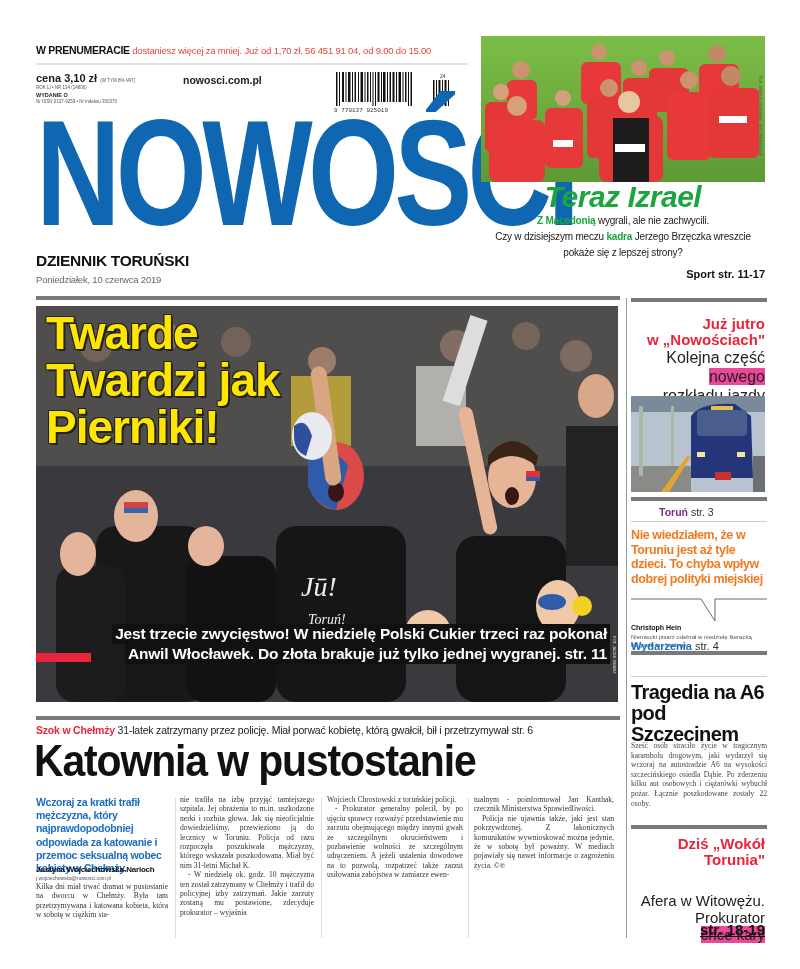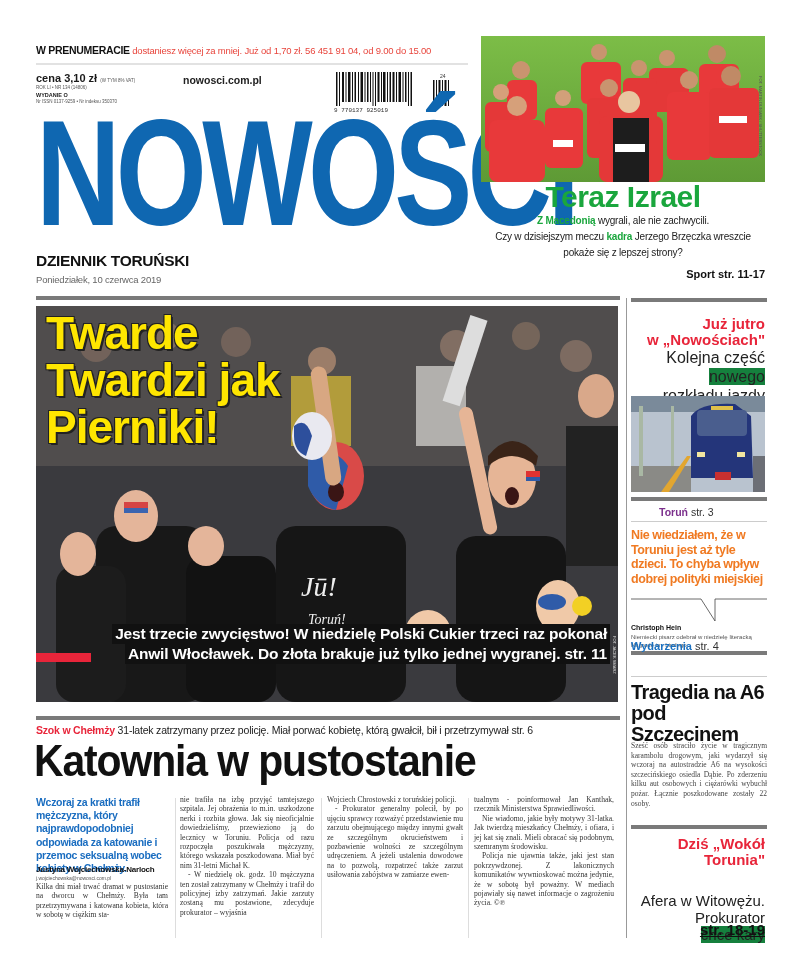--- a/index.html
+++ b/index.html
@@ -34,21 +34,21 @@
     font-size: 150px; color: #0f67b1; letter-spacing: -6px;
     transform: scaleX(0.78); transform-origin: left top; line-height: 1; white-space: nowrap;
   }
   .subtitle { left: 36px; top: 252px; font-size: 15.5px; font-weight: bold; color: #111; letter-spacing: -0.3px; }
   .dateline { left: 36px; top: 274px; font-size: 9.5px; color: #666; letter-spacing: -0.2px; }
   .main-rule-top { left: 36px; top: 296px; width: 584px; height: 4px; background: #7a7a7a; }
 
   
   .sport-photo { left: 481px; top: 36px; width: 284px; height: 146px; overflow: hidden; background: #6fae3b; }
   .sport-photo .credit { position: absolute; right: 2px; top: 40px; writing-mode: vertical-rl; font-size: 4px; color: #555; }
-  .sport-title { left: 481px; top: 180px; width: 284px; text-align: center; font-size: 30px; font-weight: bold; color: #1aa63d; letter-spacing: -0.5px; }
+  .sport-title { left: 481px; top: 180px; width: 284px; text-align: center; font-size: 30px; font-weight: bold; color: #1aa63d; letter-spacing: -0.5px; font-style: italic; }
   .sport-body { left: 481px; top: 213px; width: 284px; text-align: center; font-size: 10px; line-height: 16px; color: #222; letter-spacing: -0.2px; }
   .sport-body .g { color: #1aa63d; font-weight: bold; }
   .sport-ref { left: 481px; top: 268px; width: 284px; text-align: right; font-size: 11px; font-weight: bold; color: #111; }
 
   
   .hero { left: 36px; top: 306px; width: 582px; height: 396px; overflow: hidden; background: #2a2a2e; }
   .hero-headline { position: absolute; left: 10px; top: 4px; font-size: 46px; line-height: 47px; font-weight: bold; color: #ffe600; letter-spacing: -1px;
     text-shadow: 2px 2px 0 #222, -1px -1px 0 #222, 1px -1px 0 #222, -1px 1px 0 #222; }
   .hero-caption { position: absolute; left: 40px; top: 318px; text-align: right; width: 534px; }
   .hero-caption span { display: inline-block; background: #111; color: #fff; font-weight: bold; font-size: 15.5px; line-height: 20px; padding: 0 3px; letter-spacing: -0.2px; }
@@ -56,21 +56,21 @@
   .hero-credit { position: absolute; right: 1px; top: 330px; writing-mode: vertical-rl; font-size: 4px; color: #ddd; }
 
   
   .col-divider { left: 626px; top: 298px; width: 1px; height: 640px; background: #999; }
   .rc { left: 631px; width: 136px; }
   .rc-rule { height: 4px; background: #7a7a7a; }
   .rc-thin { height: 1px; background: #ccc; }
 
   .jutro-head { left: 631px; top: 316px; width: 134px; text-align: right; font-size: 15px; line-height: 16px; font-weight: bold; color: #e8253a; }
   .jutro-body { left: 631px; top: 348px; width: 134px; text-align: right; font-size: 16px; line-height: 19px; color: #222; }
-  .hl-yellow { background: #15803d; }
+  .hl-yellow { background: #ec4899; }
   .train-photo { left: 631px; top: 396px; width: 134px; height: 96px; overflow: hidden; background: #8aa3bd; }
 
   .torun-ref { left: 631px; top: 506px; font-size: 10.5px; color: #333; margin-left: 28px; }
   .torun-ref b { color: #7b2f8c; }
   .quote { left: 631px; top: 528px; width: 136px; font-size: 12.5px; line-height: 14.5px; font-weight: bold; color: #f07a22; letter-spacing: -0.4px; }
   .quote-bubble { left: 631px; top: 595px; width: 136px; height: 28px; }
   .quote-author { left: 631px; top: 624px; font-size: 7px; font-weight: bold; color: #111; }
   .quote-desc { left: 631px; top: 633px; width: 136px; font-size: 6px; line-height: 8px; color: #555; }
 
   .wyd-ref { left: 631px; top: 640px; font-size: 11px; color: #333; }
@@ -376,15 +376,14 @@
   <p class="ind">- W niedzielę ok. godz. 10 mężczyzna ten został zatrzymany w Chełmży i trafił do policyjnej izby zatrzymań. Jakie zarzuty zostaną mu postawione, zdecyduje prokurator – wyjaśnia</p>
 </div>
 <div class="abs coldiv" style="left:321px"></div>
 <div class="abs col-text c3">
   <p>Wojciech Chrostowski z toruńskiej policji.</p>
   <p class="ind">- Prokurator generalny polecił, by po ujęciu sprawcy rozważyć przedstawienie mu zarzutu obejmującego między innymi gwałt ze szczególnym okrucieństwem i pozbawienie wolności ze szczególnym udręczeniem. A jeżeli ustalenia dowodowe na to pozwolą, rozpatrzeć także zarzut usiłowania zabójstwa w zamiarze ewen-</p>
 </div>
 <div class="abs coldiv" style="left:468px"></div>
 <div class="abs col-text c4">
   <p>tualnym - poinformował Jan Kanthak, rzecznik Ministerstwa Sprawiedliwości.</p>
-  <p class="ind">Nie wiadomo, jakie były motywy 31-latka. Jak twierdzą mieszkańcy Chełmży, i ofiara, i jej kat się znali. Mieli obracać się podobnym, szemranym środowisku.</p>
   <p class="ind">Policja nie ujawnia także, jaki jest stan pokrzywdzonej. Z lakonicznych komunikatów wywnioskować można jedynie, że w sobotę był poważny. W mediach pojawiały się nawet informacje o zagrożeniu życia. ©℗</p>
 </div>
 
 </body></html>

